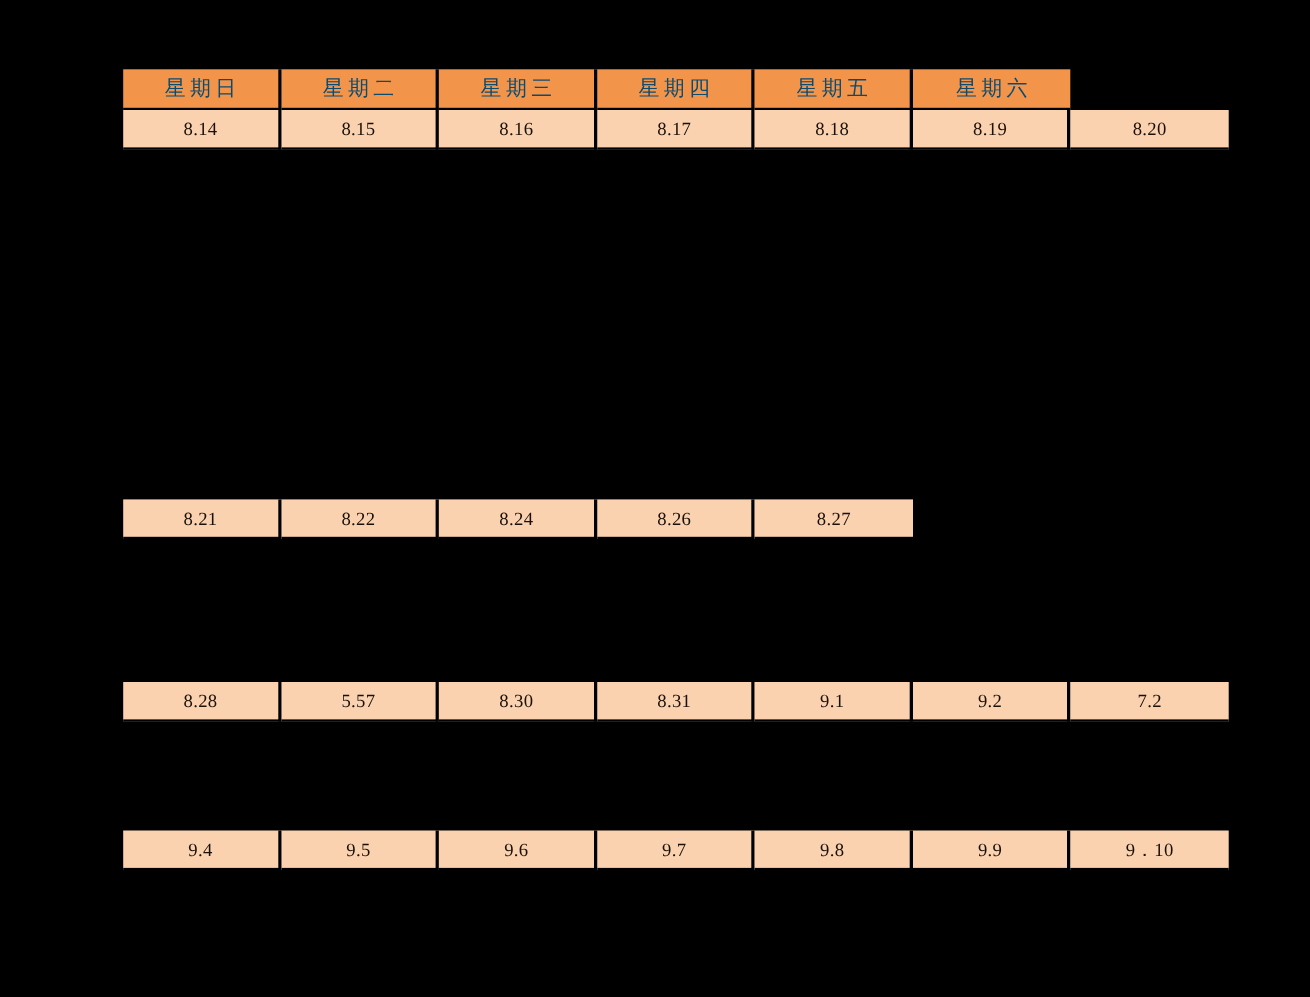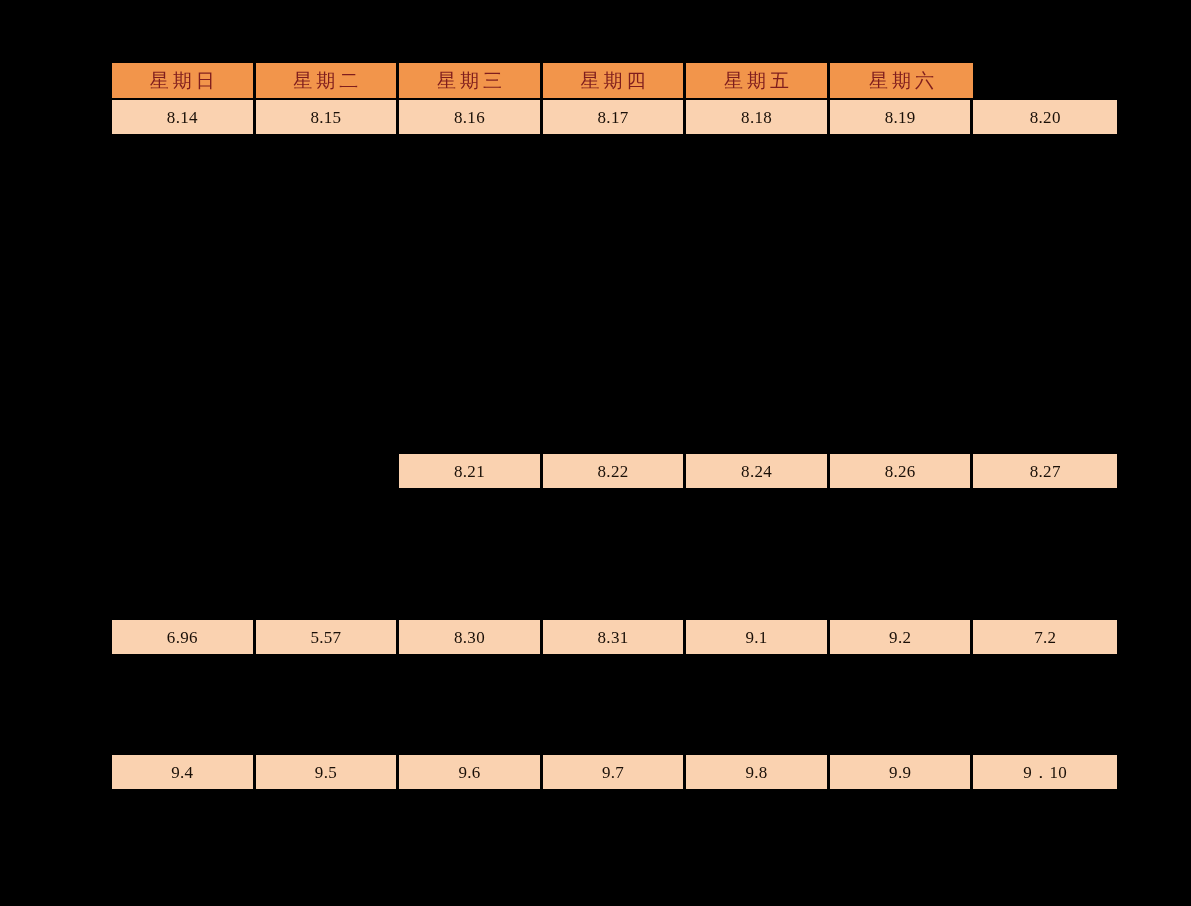--- a/index.html
+++ b/index.html
@@ -30,21 +30,21 @@
 
   .cal-row {
     display: flex;
     width: 1005px;
   }
 
   
   .row-header { height: 37px; }
 
   
-  .row-dates { height: 36px; justify-content: flex-end; }
+  .row-dates { height: 36px; }
 
   
   .row-body { background: #000000; }
 
   .cell {
     box-sizing: border-box;
     flex: 0 0 143.571px;
     width: 143.571px;
     height: 100%;
     display: flex;
@@ -53,21 +53,21 @@
     border-right: 3px solid #000000;
     border-bottom: 2px solid #000000;
     line-height: 1;
     overflow: hidden;
     white-space: nowrap;
   }
   .cell:last-child { border-right: none; }
 
   .cell.head {
     background: #F2954B;
-    color: #7f1d1d;
+    color: #0c4a6e;
     font-size: 19px;
     letter-spacing: 4px;
     text-indent: 4px;
     font-family: "Liberation Serif", "DejaVu Serif", serif;
   }
 
   .cell.date {
     background: #FAD2B0;
     color: #1A1008;
     font-size: 17px;
@@ -124,21 +124,21 @@
     <div class="cell blank"></div>
     <div class="cell blank"></div>
     <div class="cell blank"></div>
     <div class="cell blank"></div>
     <div class="cell blank"></div>
     <div class="cell blank"></div>
     <div class="cell blank"></div>
   </div>
 
   <div class="cal-row row-dates">
-    <div class="cell date">6.96</div>
+    <div class="cell date">8.28</div>
     <div class="cell date">5.57</div>
     <div class="cell date">8.30</div>
     <div class="cell date">8.31</div>
     <div class="cell date">9.1</div>
     <div class="cell date">9.2</div>
     <div class="cell date">7.2</div>
   </div>
   <div class="cal-row row-body" style="height:99px">
     <div class="cell blank"></div>
     <div class="cell blank"></div>

